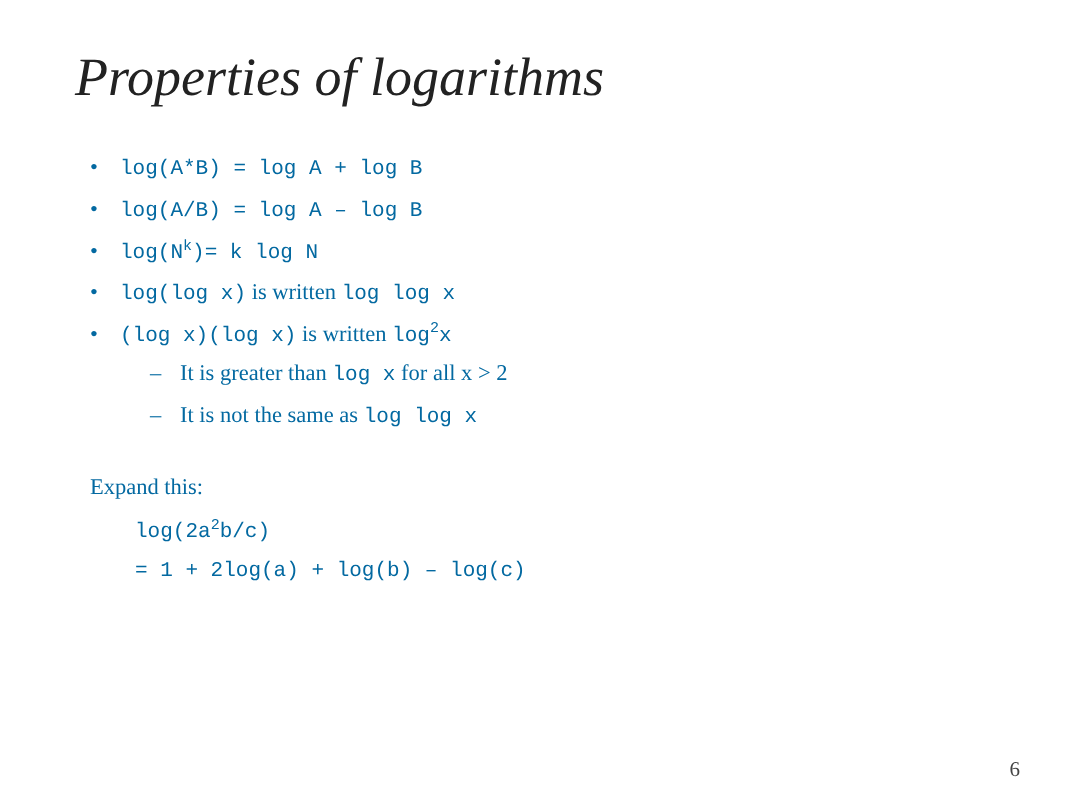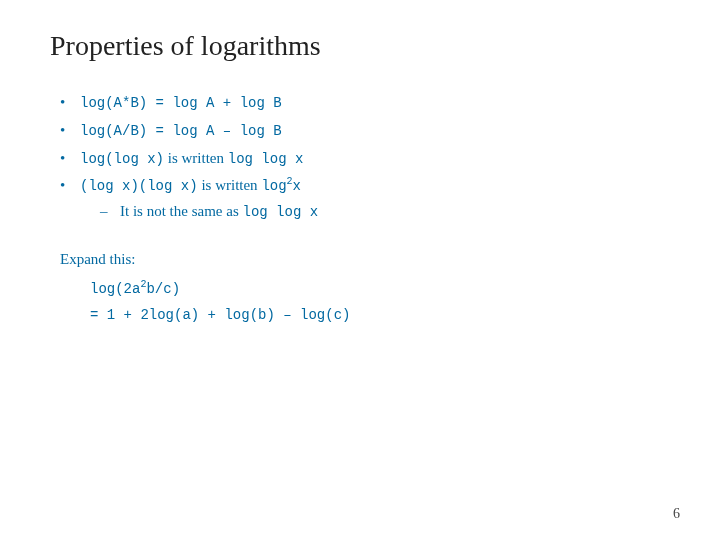--- a/index.html
+++ b/index.html
@@ -18,21 +18,22 @@
     }
 
     .slide {
       width: 720px;
       height: 540px;
       padding: 30px 50px;
       position: relative;
     }
 
     .title {
-      font-size: 28px;
+      font-size: 36px;
+      font-style: italic;
       font-weight: normal;
       color: #222;
       margin-bottom: 28px;
       font-family: Georgia, serif;
     }
 
     .content {
       font-size: 15px;
       color: #0369a1;
       line-height: 1.7;
@@ -109,31 +110,37 @@
     <ul class="bullet-list">
 
       <li>
         <span class="mono">log(A*B) = log A + log B</span>
       </li>
 
       <li>
         <span class="mono">log(A/B) = log A – log B</span>
       </li>
 
+      <li>
+        <span class="mono">log(N<sup>k</sup>)= k log N</span>
+      </li>
 
       <li>
         <span>
           <span class="mono">log(log x)</span> is written <span class="mono">log log x</span>
         </span>
       </li>
 
       <li>
         <span>
           <span class="mono">(log x)(log x)</span> is written <span class="mono">log<sup>2</sup>x</span>
         </span>
+        <div class="sub-item">
+          <span>It is greater than <span class="mono">log x</span> for all x &gt; 2</span>
+        </div>
         <div class="sub-item">
           <span>It is not the same as <span class="mono">log log x</span></span>
         </div>
       </li>
 
     </ul>
 
     <div class="expand-section">
       <div class="expand-title">Expand this:</div>
       <div class="expand-indent">

